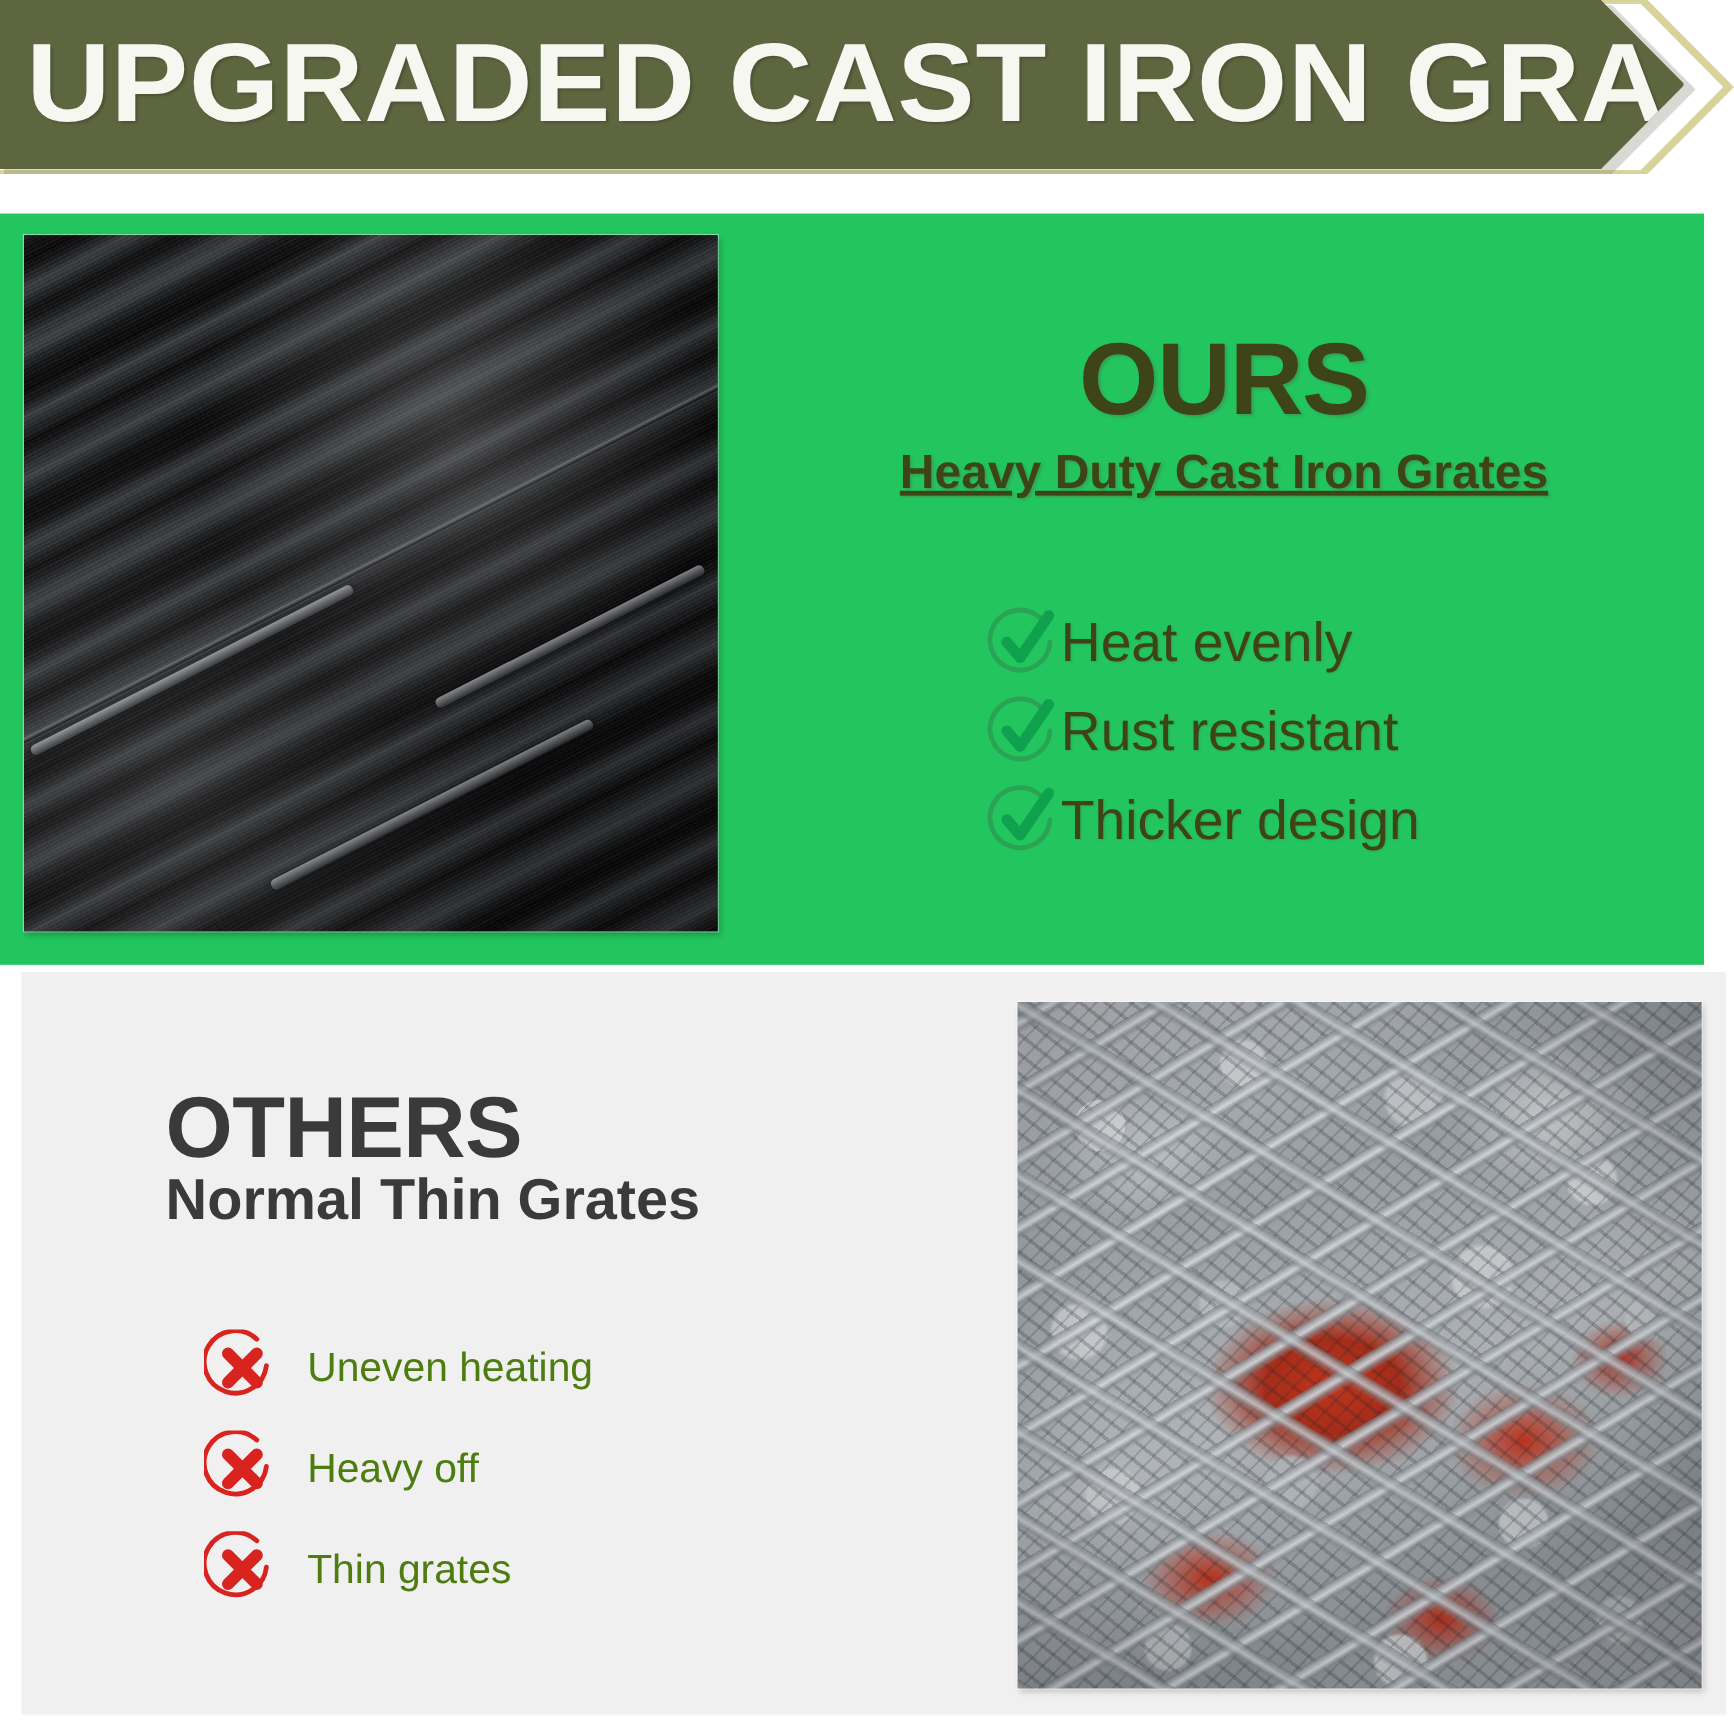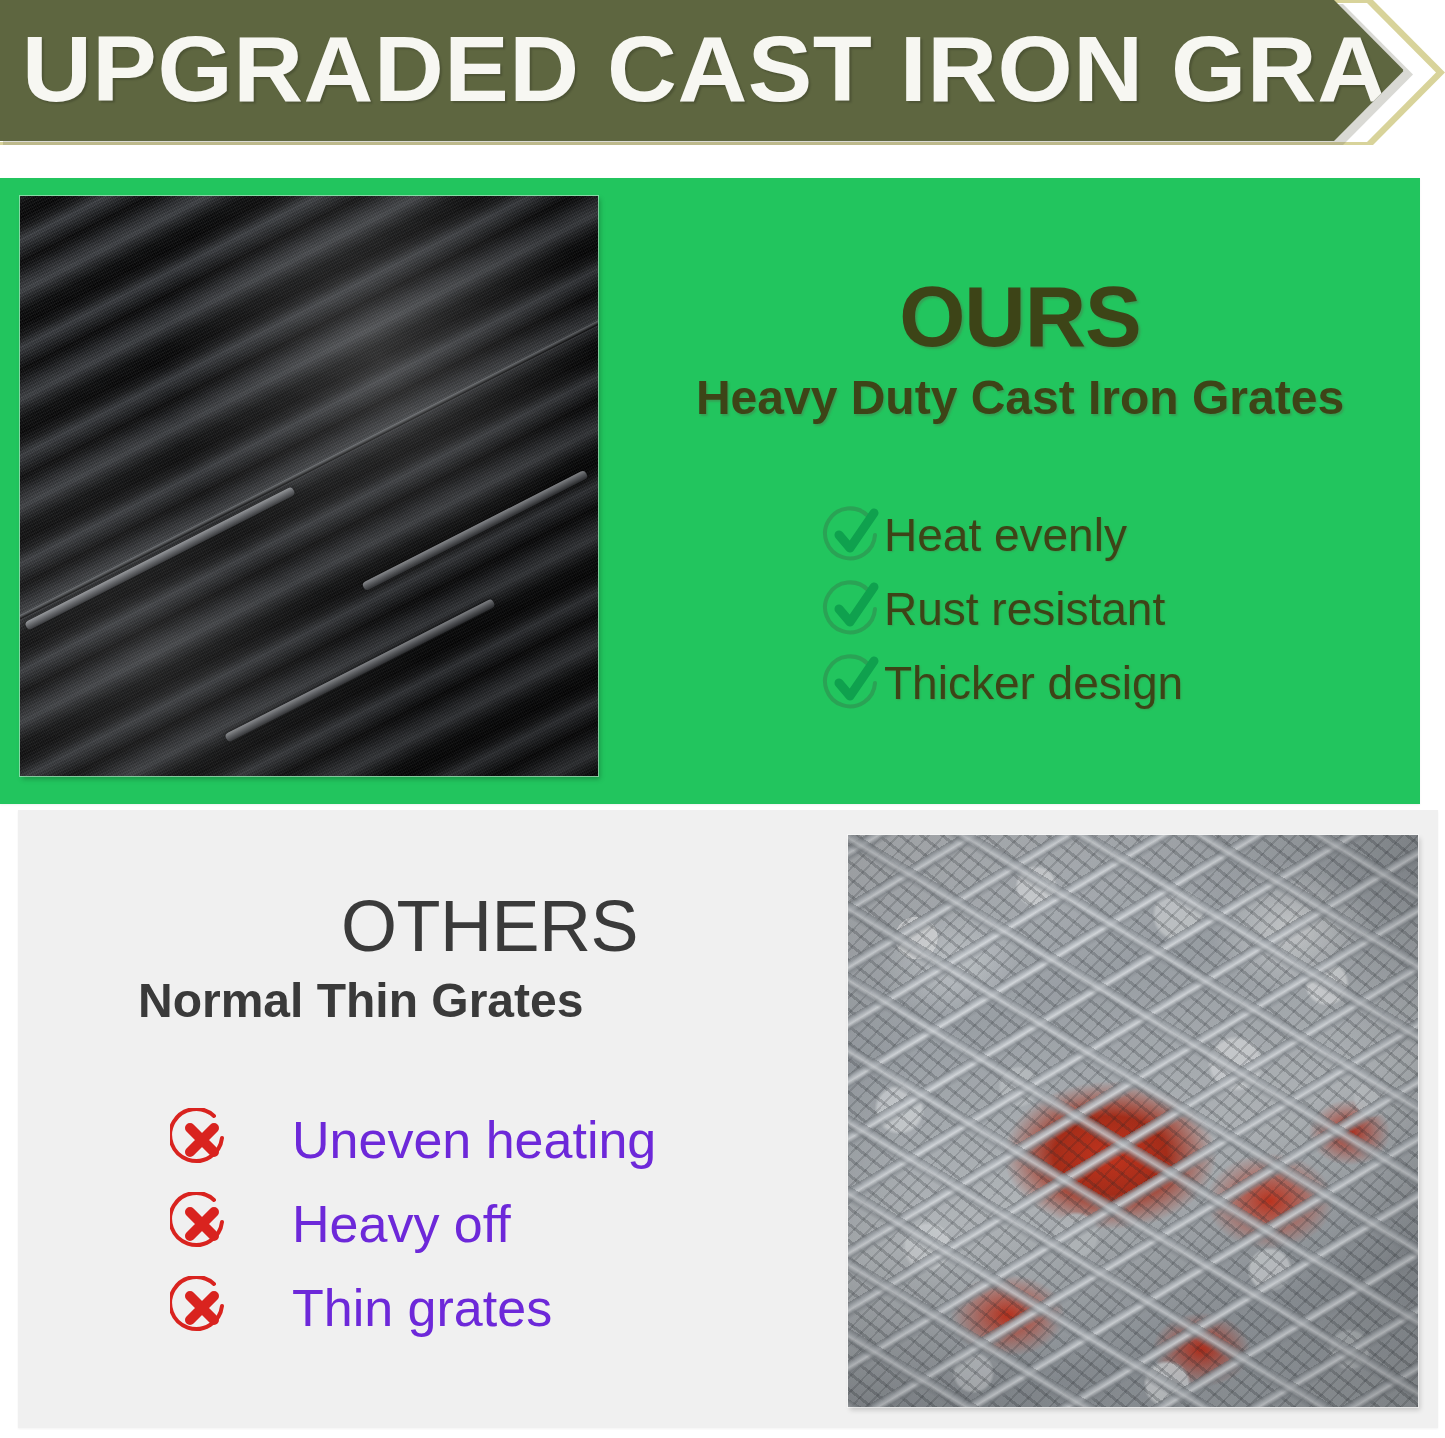--- a/index.html
+++ b/index.html
@@ -163,24 +163,25 @@
     letter-spacing: -1px;
     text-shadow: 2px 2px 2px rgba(90,95,70,0.35);
   }
   .ours-sub {
     position: absolute;
     left: 0; top: 196px;
     width: 800px;
     text-align: center;
     color: #3d4417;
     font-family: "Liberation Sans Narrow", "Liberation Sans", sans-serif;
-    font-size: 48px;
+    font-size: 40px;
     font-weight: bold;
     line-height: 1;
     text-shadow: 1.5px 1.5px 2px rgba(90,95,70,0.35);
+    text-decoration: underline;
   }
   .ours-list {
     position: absolute;
     left: 202px; top: 320px;
     width: 600px;
   }
   .ours-item {
     display: flex;
     align-items: center;
     height: 74px;
@@ -203,26 +204,26 @@
     background: #f0f0f0;
     box-shadow: 0 1px 2px rgba(0,0,0,0.05);
   }
   .others-text {
     position: absolute;
     left: 120px; top: 0;
     width: 620px; height: 618px;
   }
   .others-heading {
     position: absolute;
-    left: 0; top: 80px;
+    left: 0; top: 94px;
     width: 500px;
-    text-align: right;
+    text-align: left;
     color: #3a3a3a;
     font-size: 72px;
-    font-weight: normal;
+    font-weight: bold;
     line-height: 1;
     letter-spacing: -0.5px;
   }
   .others-sub {
     position: absolute;
     left: 0; top: 167px;
     width: 500px;
     text-align: left;
     color: #3a3a3a;
     font-family: "Liberation Sans Narrow", "Liberation Sans", sans-serif;
@@ -235,25 +236,24 @@
     left: 32px; top: 288px;
     width: 600px;
   }
   .others-item {
     display: flex;
     align-items: center;
     height: 84px;
     gap: 22px;
   }
   .others-item-label {
-    color: #6d28d9;
-    font-size: 52px;
+    color: #4d7c0f;
+    font-size: 34px;
     line-height: 1;
     white-space: nowrap;
-    margin-left: 36px;
   }
   .icon-x { width: 64px; height: 64px; flex: 0 0 64px; }
 
   .photo-others {
     position: absolute;
     left: 830px; top: 25px;
     width: 570px; height: 572px;
     background: #9aa0a6;
     overflow: hidden;
     box-shadow: 0 0 0 1px rgba(255,255,255,0.5), 2px 3px 5px rgba(0,0,0,0.18);

